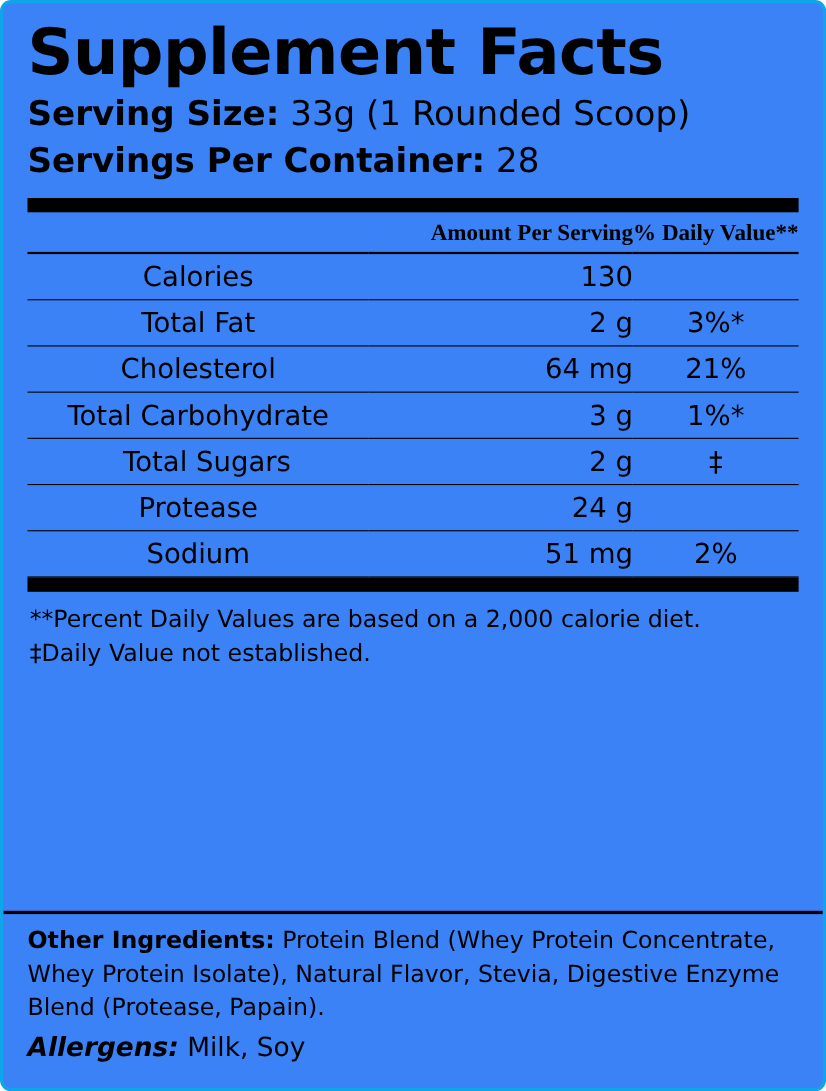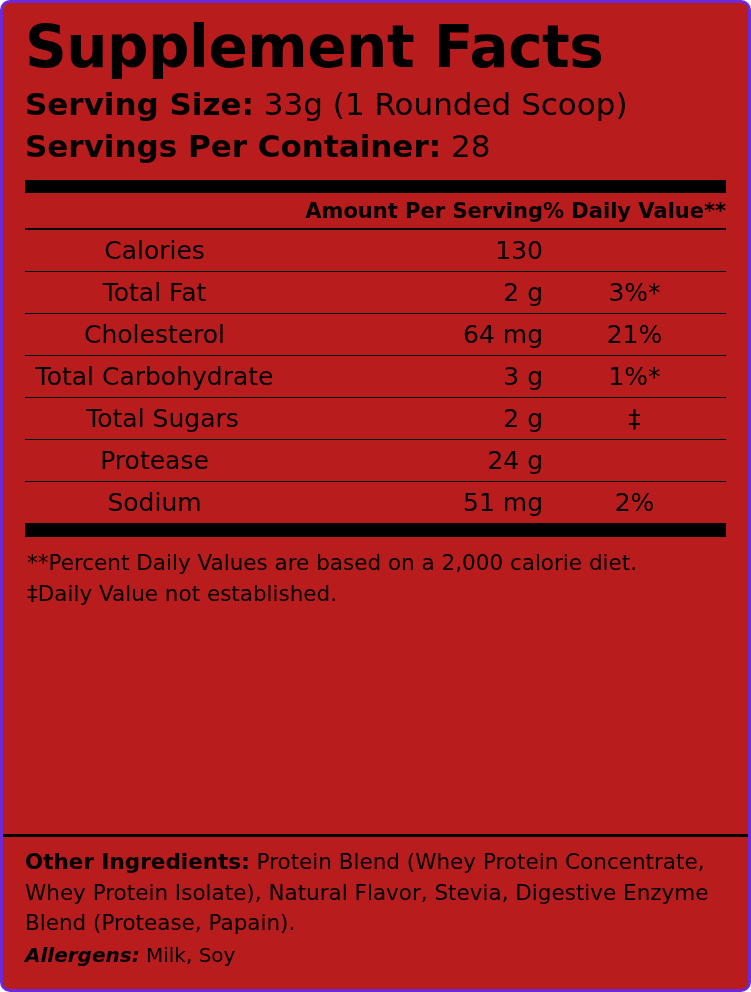--- a/index.html
+++ b/index.html
@@ -11,22 +11,22 @@
     height: 992px;
     background: #ffffff;
     font-family: "DejaVu Sans", sans-serif;
     -webkit-font-smoothing: antialiased;
   }
   #panel {
     position: relative;
     box-sizing: border-box;
     width: 751px;
     height: 992px;
-    background: #b91c1c;
-    border: 3px solid #6d28d9;
+    background: #3b82f6;
+    border: 3px solid #0ea5e9;
     border-radius: 10px;
     overflow: hidden;
   }
   .facts-body {
     padding: 14px 22px 0 22px;
   }
   .title {
     font-size: 58px;
     font-weight: bold;
     line-height: 1.05;
@@ -57,20 +57,21 @@
   table.nutri td {
     padding: 6px 0 6px 0;
     vertical-align: bottom;
     border-bottom: 1.5px solid #000;
   }
   table.nutri tr.head td {
     font-weight: bold;
     font-size: 21px;
     padding-bottom: 5px;
     border-bottom: 2.5px solid #000;
+    font-family: Liberation Serif, serif;
   }
   td.name {
     text-align: center;
     white-space: nowrap;
   }
   td.name.indent {
     padding-left: 16px;
   }
   td.amount {
     text-align: right;
@@ -106,21 +107,21 @@
   }
   .ingredients {
     font-size: 21.5px;
     line-height: 1.42;
     color: #000;
   }
   .ingredients b {
     font-weight: bold;
   }
   .allergens {
-    font-size: 20px;
+    font-size: 24px;
     line-height: 1.42;
     color: #000;
     margin-top: 2px;
   }
   .allergens i {
     font-weight: bold;
     font-style: italic;
   }
 </style>
 </head>

